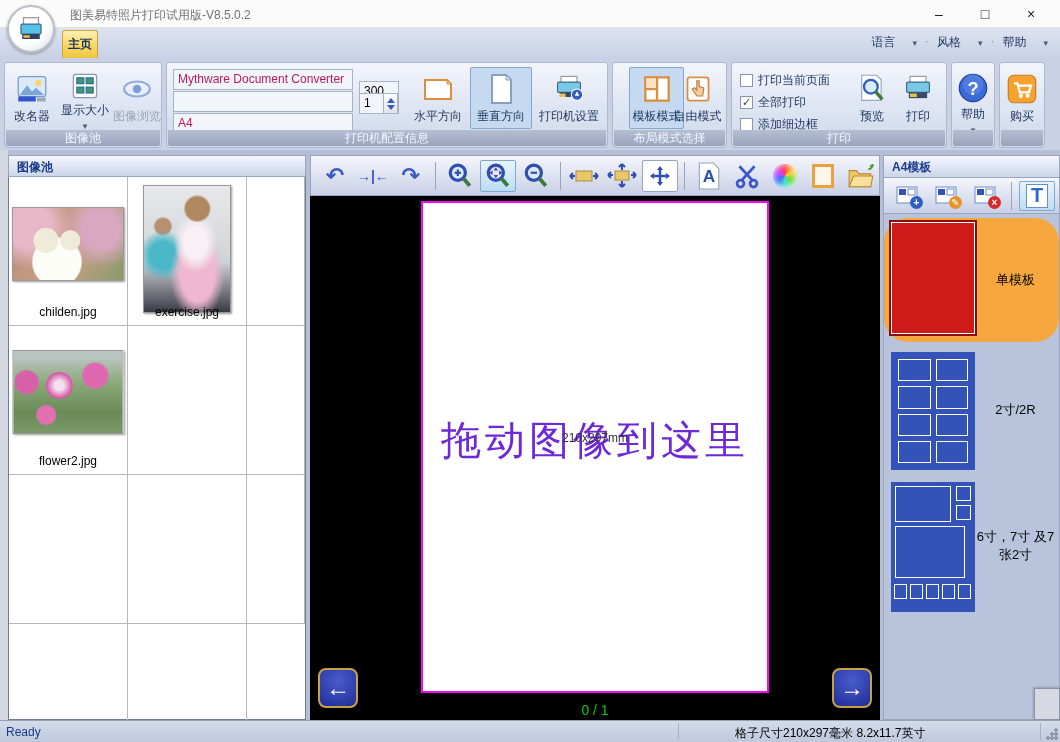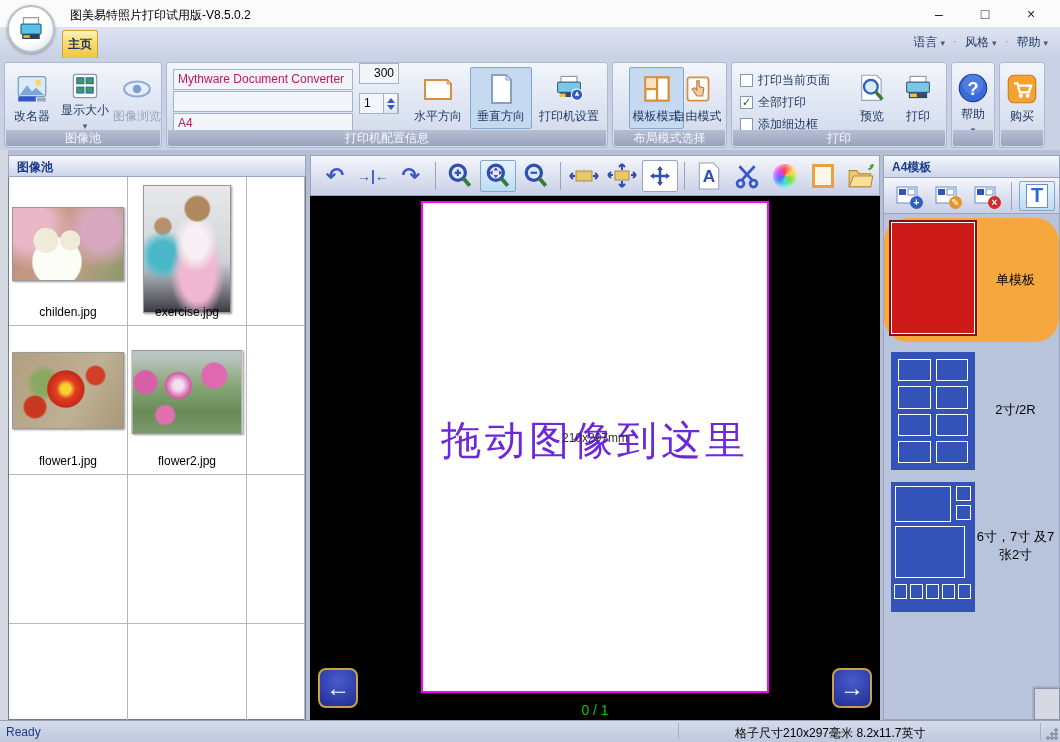--- a/index.html
+++ b/index.html
@@ -2,34 +2,34 @@
 <html><head>
 <meta charset="utf-8">
 <style>
   * { margin:0; padding:0; box-sizing:border-box; }
   html,body { width:1060px; height:742px; overflow:hidden; }
   body { font-family:"Liberation Sans","DejaVu Sans",sans-serif; font-size:12px; color:#1c355e; }
   .window { position:relative; width:1060px; height:742px; background:#c9d1e5; overflow:hidden; }
 
   
   .titlebar { position:absolute; top:0; left:0; width:100%; height:28px; background:#fbfbfb; border-bottom:1px solid #e2e2e2; }
-  .titlebar .title { position:absolute; left:70px; top:7px; color:#000000; font-size:12px; }
+  .titlebar .title { position:absolute; left:70px; top:7px; color:#737373; font-size:12px; }
   .win-controls { position:absolute; right:6px; top:0; height:28px; display:flex; }
   .win-btn { width:46px; height:28px; display:flex; align-items:center; justify-content:center; color:#222; font-size:14px; cursor:default; }
   .app-circle { position:absolute; left:7px; top:5px; width:48px; height:48px; border-radius:50%;
     background:radial-gradient(circle at 35% 30%, #ffffff 55%, #d7dbe2 100%); border:2px solid #b9bfc9;
     box-shadow:0 1px 3px rgba(0,0,0,.35); z-index:30; display:flex; align-items:center; justify-content:center; }
 
   
   .tabrow { position:absolute; top:28px; left:0; width:100%; height:30px; background:linear-gradient(#dde3f1,#c9d1e5); }
   .tab-home { position:absolute; left:62px; top:2px; width:36px; height:28px; text-align:center; line-height:26px;
     background:linear-gradient(#fdf3b8,#f8da6e 45%,#efc63f); border:1px solid #cfa53a; border-bottom:none;
     border-radius:3px 3px 0 0; color:#1c355e; font-weight:bold; }
   .top-menus { position:absolute; right:8px; top:6px; display:flex; gap:4px; color:#1c355e; }
-  .top-menu { display:flex; align-items:center; gap:3px; padding:0 4px;justify-content:center; }
+  .top-menu { display:flex; align-items:center; gap:17px; padding:0 4px;justify-content:center; }
   .chev { font-size:9px; color:#4a5a80; }
   .menu-sep { color:#8a96b4; }
 
   
   .ribbon { position:absolute; top:58px; left:0; width:100%; height:92px; background:#c9d1e5; }
   .rgroup { position:absolute; top:4px; bottom:2px; background:linear-gradient(#f2f5fb,#dde4f2 55%,#cfd8ea);
     border:1px solid #aeb9d0; border-radius:3px; }
   .rlabel { position:absolute; left:1px; right:1px; bottom:1px; height:16px; text-align:center; line-height:16px;
     background:linear-gradient(#b6bed2,#9aa4bd); color:#f2f5ff; font-size:12px; border-radius:0 0 2px 2px; }
   .bigbtn { position:absolute; top:4px; width:58px; height:62px; display:flex; flex-direction:column; align-items:center;
@@ -203,21 +203,21 @@
         </span>
         <span class="lbl">图像浏览</span>
       </div>
       <div class="rlabel">图像池</div>
     </div>
 
     <div class="rgroup" style="left:166px; width:442px;">
       <div class="combo" style="top:6px;">Mythware Document Converter</div>
       <div class="combo" style="top:28px;"></div>
       <div class="combo" style="top:50px;">A4</div>
-      <div class="numbox" style="left:192px; top:0;text-align:right;">300</div>
+      <div class="numbox" style="left:192px; top:18px;">300</div>
       <div class="numbox" style="left:192px; top:30px;">1</div>
       <div class="spin" style="left:216px; top:30px;">
         <span class="tri-up"></span>
         <span class="tri-dn"></span>
       </div>
       <div class="bigbtn" style="left:240px; width:62px;">
         <span class="icon32">
           <svg width="32" height="26" viewBox="0 0 32 26">
             <path d="M3 4 L25 4 L29 8 L29 23 L3 23 Z" fill="#fff" stroke="#d89040" stroke-width="2"></path>
             <path d="M25 4 L25 8 L29 8 Z" fill="#f2d0a0" stroke="#d89040"></path>
@@ -365,30 +365,20 @@
             radial-gradient(circle at 62% 18%, #b08860 10%, transparent 12%),
             radial-gradient(ellipse at 60% 45%, #f8f0f4 16%, transparent 30%),
             radial-gradient(ellipse at 62% 70%, #f0b8d0 22%, transparent 36%),
             radial-gradient(ellipse at 22% 55%, #4ab8c8 14%, transparent 26%),
             radial-gradient(circle at 22% 32%, #b89070 7%, transparent 9%),
             linear-gradient(180deg, #e8e8ea, #cfd4d8 60%, #3a3a44);"></div>
         <div class="thumb-label">exercise.jpg</div>
       </div>
       <div class="pool-cell"></div>
       <div class="pool-cell">
-        <div class="thumb" style="top:26px; width:112px; height:77px;
-          background:
-            radial-gradient(circle at 48% 48%, #f8d030 7%, #e04020 14%, #c82818 26%, transparent 28%),
-            radial-gradient(circle at 75% 30%, #d04028 9%, transparent 11%),
-            radial-gradient(circle at 20% 72%, #c83820 10%, transparent 12%),
-            radial-gradient(circle at 28% 40%, #8aa860 12%, transparent 20%),
-            linear-gradient(120deg, #b0a080, #c0b094 60%, #a89878);"></div>
-        <div class="thumb-label">flower1.jpg</div>
-      </div>
-      <div class="pool-cell">
         <div class="thumb" style="top:24px; width:111px; height:84px;
           background:
             radial-gradient(circle at 42% 42%, #f0e0f0 6%, #d858a8 16%, transparent 18%),
             radial-gradient(circle at 75% 30%, #e068b0 12%, transparent 14%),
             radial-gradient(circle at 12% 38%, #d860a8 10%, transparent 12%),
             radial-gradient(circle at 30% 78%, #e070b0 9%, transparent 11%),
             linear-gradient(180deg, #b8c4c0 8%, #8aa878 40%, #6a8a58 75%, #7a9a6a);"></div>
         <div class="thumb-label">flower2.jpg</div>
       </div>
       <div class="pool-cell"></div>

